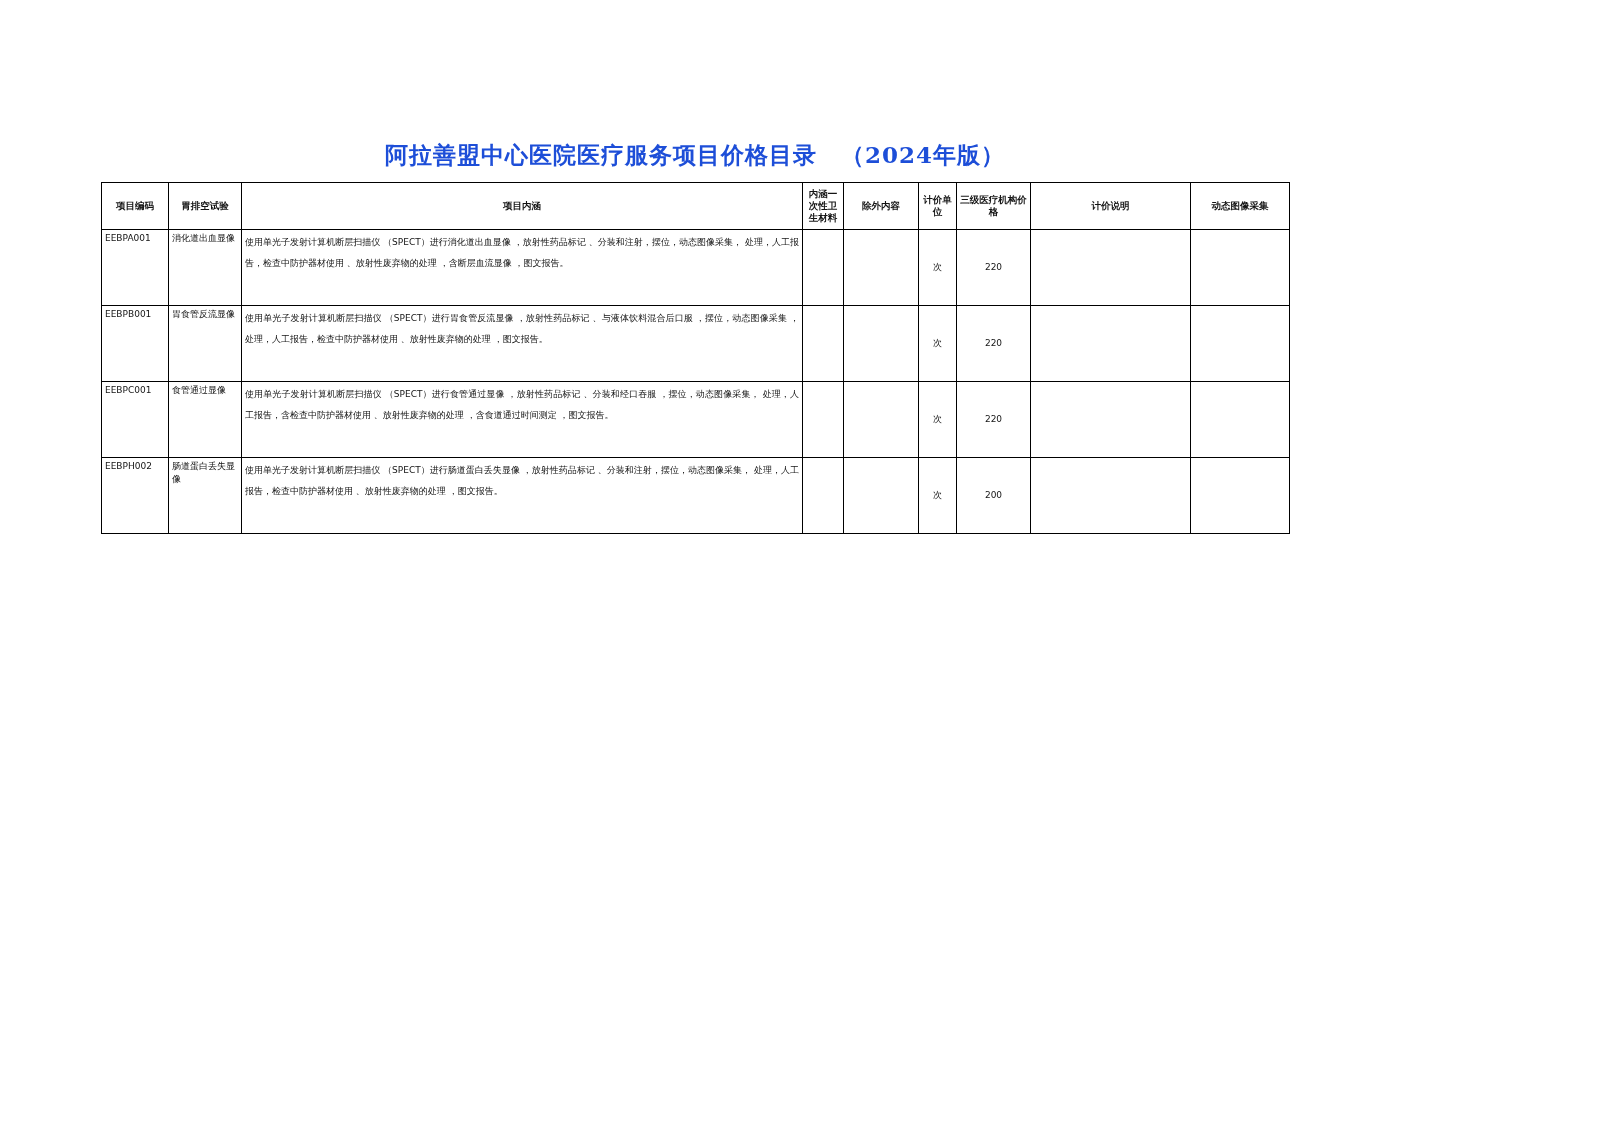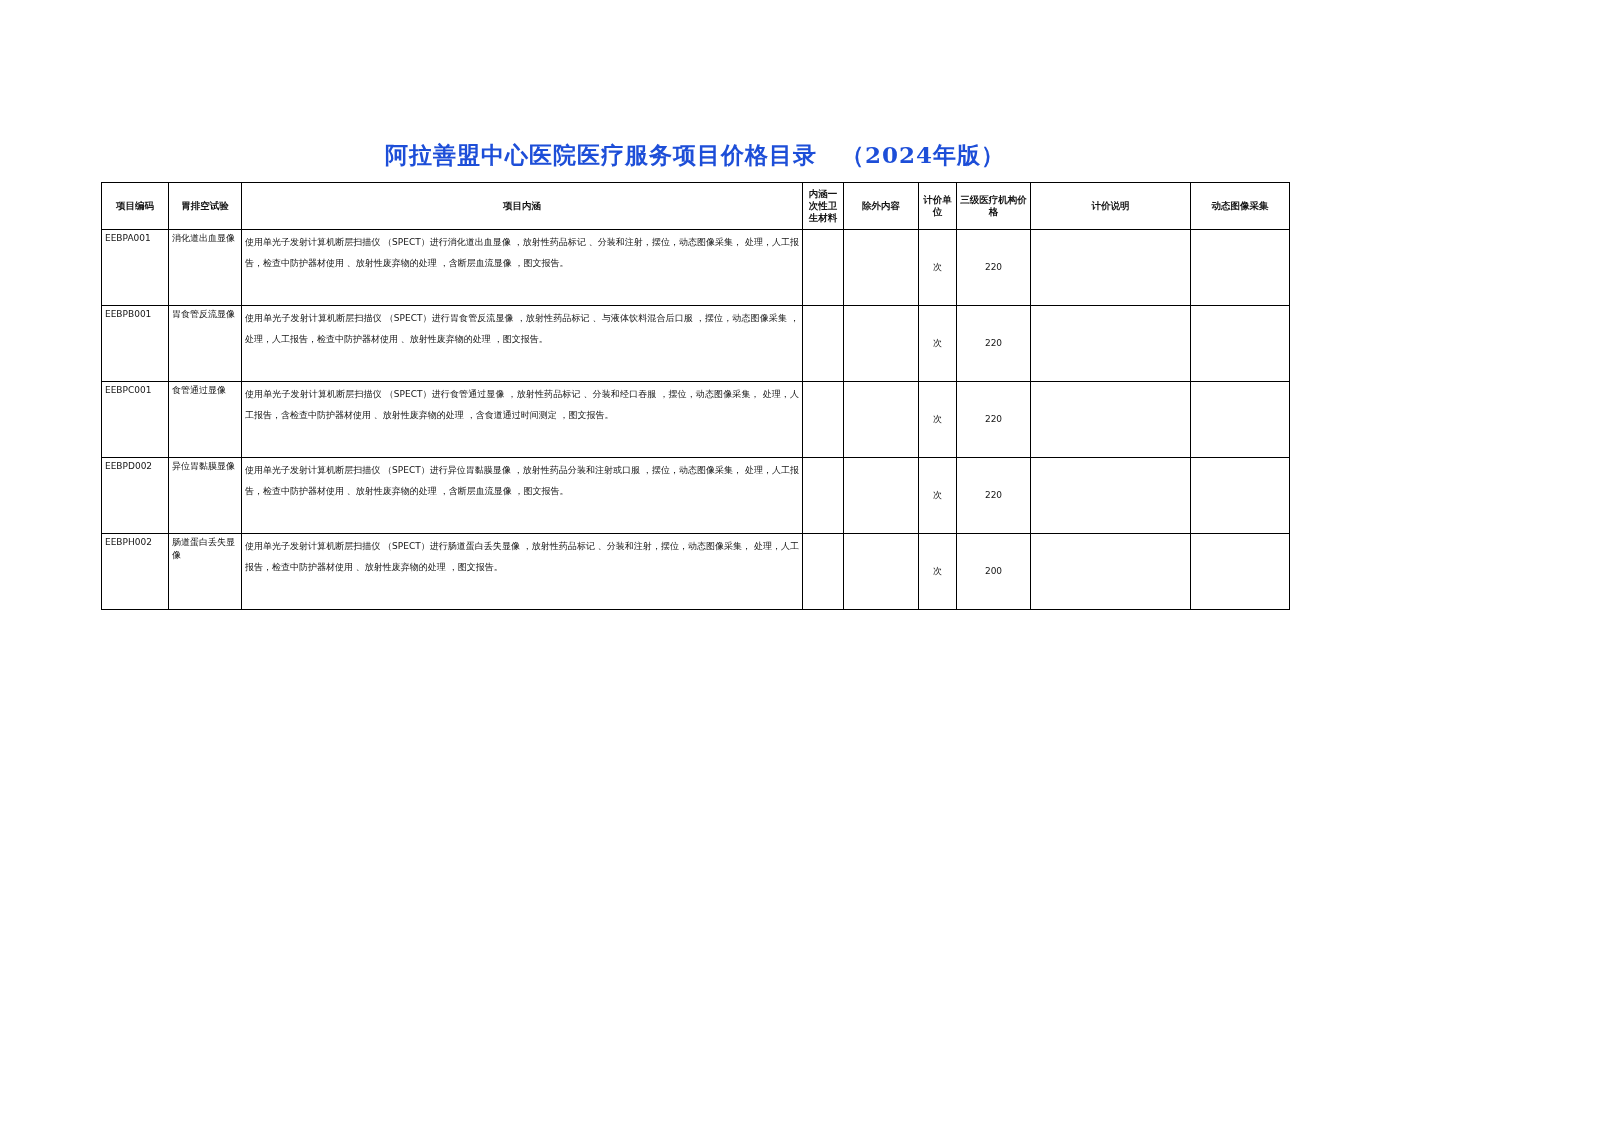--- a/index.html
+++ b/index.html
@@ -100,31 +100,20 @@
           <td class="cell cell-name">食管通过显像</td>
           <td class="cell cell-content">使用单光子发射计算机断层扫描仪 （SPECT）进行食管通过显像 ，放射性药品标记 、分装和经口吞服 ，摆位，动态图像采集， 处理，人工报告，含检查中防护器材使用 、放射性废弃物的处理 ，含食道通过时间测定 ，图文报告。</td>
           <td class="cell cell-material"></td>
           <td class="cell cell-exclusion"></td>
           <td class="cell cell-unit">次</td>
           <td class="cell cell-price">220</td>
           <td class="cell cell-pricing_note"></td>
           <td class="cell cell-updated"></td>
         </tr>
         <tr>
-          <td class="cell cell-code">EEBPD002</td>
-          <td class="cell cell-name">异位胃黏膜显像</td>
-          <td class="cell cell-content">使用单光子发射计算机断层扫描仪 （SPECT）进行异位胃黏膜显像 ，放射性药品分装和注射或口服 ，摆位，动态图像采集， 处理，人工报告，检查中防护器材使用 、放射性废弃物的处理 ，含断层血流显像 ，图文报告。</td>
-          <td class="cell cell-material"></td>
-          <td class="cell cell-exclusion"></td>
-          <td class="cell cell-unit">次</td>
-          <td class="cell cell-price">220</td>
-          <td class="cell cell-pricing_note"></td>
-          <td class="cell cell-updated"></td>
-        </tr>
-        <tr>
           <td class="cell cell-code">EEBPH002</td>
           <td class="cell cell-name">肠道蛋白丢失显像</td>
           <td class="cell cell-content">使用单光子发射计算机断层扫描仪 （SPECT）进行肠道蛋白丢失显像 ，放射性药品标记 、分装和注射，摆位，动态图像采集， 处理，人工报告，检查中防护器材使用 、放射性废弃物的处理 ，图文报告。</td>
           <td class="cell cell-material"></td>
           <td class="cell cell-exclusion"></td>
           <td class="cell cell-unit">次</td>
           <td class="cell cell-price">200</td>
           <td class="cell cell-pricing_note"></td>
           <td class="cell cell-updated"></td>
         </tr>

